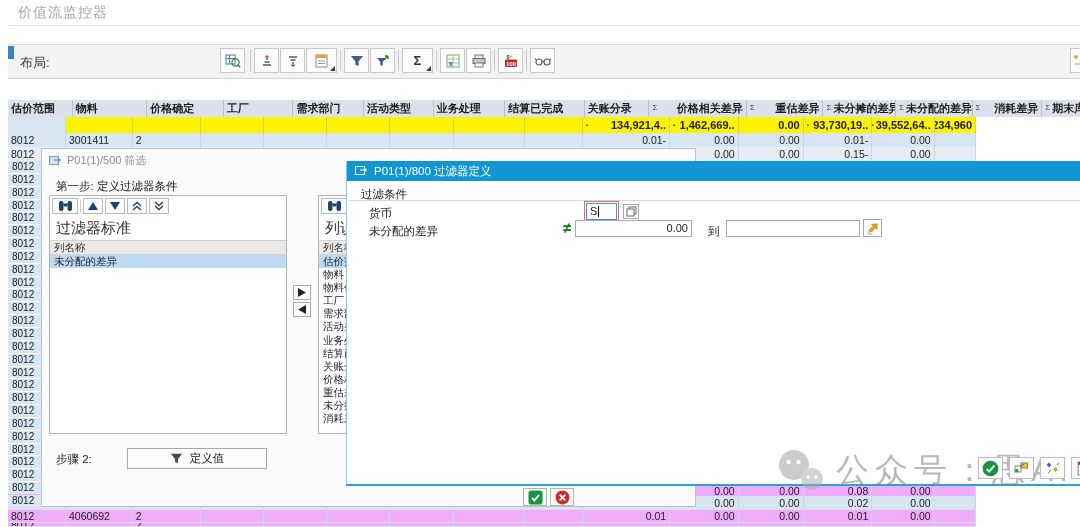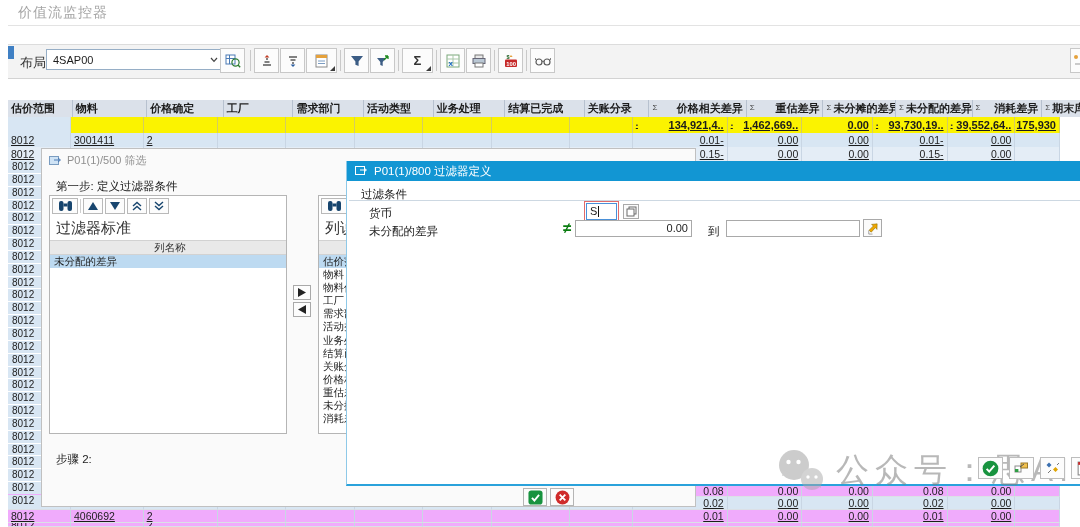--- a/index.html
+++ b/index.html
@@ -35,21 +35,21 @@
   .hrow{left:0;top:100px;height:17px;width:1080px;background:#dbe1ea;}
   .hcell{height:17px;box-sizing:border-box;border-right:1px solid #b7c1cf;font-size:11px;font-weight:bold;
          line-height:16px;padding:0 3px;overflow:hidden;white-space:nowrap;display:flex;}
   .hcell .hl{flex:1;}
   .hcell.num .hl{text-align:right;}
   .hcell .sum{font-size:8px;color:#444;margin-right:2px;font-weight:normal;}
   .cell{height:100%;box-sizing:border-box;border-right:1px solid #c9d6e4;font-size:10.5px;
         padding:0 3px;overflow:hidden;white-space:nowrap;display:flex;align-items:center;}
   .cell.num{justify-content:flex-end;}
   .cell .mk{font-size:6px;color:#3a3a3a;margin-right:auto;padding-right:2px;}
-  .rowwrap{left:0;width:1052px;text-decoration:underline;}
+  .rowwrap{left:0;width:968px;}
   .bg-blue .cell{background:#d8e6f3;}
   .bg-blue2 .cell{background:#e4edf6;}
   .bg-white .cell{background:#f0abfc;}
   .totals .cell{background:var(--highlight_yellow);font-weight:bold;border-right:1px solid #d4cd60;font-size:11px;}
   .totals .cell.c0{background:#d8e6f3;border-right:1px solid #c9d6e4;}
   .thinrow .cell{font-size:10.5px;border-bottom:1px solid #dbe0e6;}
 
   
   .strip{left:0;top:161px;width:33px;height:346px;z-index:10;}
   .striprow{height:11.85px;margin-bottom:1px;background:#d8e6f3;font-size:10px;line-height:12px;padding-left:4px;}
@@ -58,21 +58,21 @@
   .dlg1{left:33px;top:148px;width:655px;height:359px;background:#fafafa;border:1px solid #c0c0c0;z-index:20;box-sizing:border-box;}
   .dlg1 .dtitle{position:absolute;left:7px;top:4px;font-size:11px;color:#8f8f8f;display:flex;align-items:center;gap:5px;}
   .step{position:absolute;font-size:11.5px;color:#222;}
   .listbox{position:absolute;background:#fff;border:1px solid #b5b5b5;box-sizing:border-box;overflow:hidden;}
   .ltoolbar{display:flex;gap:2px;padding:1px 2px;height:18px;align-items:center;}
   .lbtn{width:20px;height:16px;border:1px solid #b9b9b9;background:#fcfcfc;display:flex;align-items:center;justify-content:center;box-sizing:border-box;}
   .lbtn.wide{width:26px;}
   .lsep{width:1px;height:14px;background:#cfcfcf;}
   .ltitle{font-size:15px;color:#333;padding:3px 6px 2px;}
   .lheader{height:13px;background:#e9e9e9;border-top:1px solid #d2d2d2;border-bottom:1px solid #d2d2d2;
-           font-size:10.5px;line-height:12px;padding-left:4px;color:#333;text-align:center;}
+           font-size:10.5px;line-height:12px;padding-left:4px;color:#333;}
   .lrow{height:13.1px;font-size:10.5px;line-height:13px;padding-left:4px;white-space:nowrap;overflow:hidden;}
   .lrow.sel{background:var(--selection_blue);}
   .movebtn{position:absolute;width:18px;height:15px;border:1px solid #a9a9a9;background:#fcfcfc;
            display:flex;align-items:center;justify-content:center;font-size:9px;color:#222;box-sizing:border-box;}
   .definebtn{position:absolute;left:85px;top:299px;width:140px;height:21px;background:#fdfdfd;border:1px solid #a8a8a8;
              box-sizing:border-box;display:flex;align-items:center;justify-content:center;gap:7px;font-size:11.5px;}
   .footbtn{position:absolute;width:24px;height:18px;border:1px solid #b5b5b5;background:#fbfbfb;
            display:flex;align-items:center;justify-content:center;box-sizing:border-box;}
 
   
@@ -103,26 +103,20 @@
 <body>
 
 <div class="screen">
 
   <div class="abs wtitle">价值流监控器</div>
   <div class="abs titleline"></div>
 
   <div class="abs toolbar"></div>
   <div class="abs bluesq"></div>
   <div class="abs layoutlabel">布局:</div>
-  <div class="abs combo">
-    <span>4SAP00</span>
-    <svg class="chev" viewBox="0 0 8 6">
-        <path d="M1 1l3 3.4L7 1" stroke="#444" fill="none" stroke-width="1.2"></path>
-      </svg>
-  </div>
 
   <div class="tbtn" style="left:220px">
     <svg width="16" height="16" viewBox="0 0 16 16">
         <rect x="1" y="2" width="9" height="9" fill="#fff" stroke="#4a7ab5"></rect>
         <path d="M1 5.5h9M4.5 2v9" stroke="#4a7ab5"></path>
         <circle cx="10.5" cy="9.5" r="3.6" fill="none" stroke="#2e7d32" stroke-width="1.2"></circle>
         <path d="M13 12l2.2 2.2" stroke="#2e7d32" stroke-width="1.4"></path>
       </svg>
   </div>
   <div class="tsep" style="left:250px"></div>
@@ -282,21 +276,21 @@
         <div class="cell num" style="width: 77px;">
           <span class="mk">▪</span>
           <span>93,730,19..</span>
         </div>
         <div class="cell num" style="width: 70px;">
           <span class="mk">▪</span>
           <span>39,552,64..</span>
         </div>
         <div class="cell num" style="width: 46px;">
           <span class="mk">▪</span>
-          <span>175,930</span>
+          <span>234,960</span>
         </div>
       </div>
     </div>
   <div class="abs rowwrap" id="row-r1" style="top:133px;height:14px">
       <div class="trow bg-blue" style="height: 100%;">
         <div class="cell" style="width: 65px;">
           <span>8012</span>
         </div>
         <div class="cell" style="width: 75px;">
           <span>3001411</span>
@@ -588,20 +582,26 @@
           <div class="lrow">结算已完成</div>
           <div class="lrow">关账分录</div>
           <div class="lrow">价格相关差异</div>
           <div class="lrow">重估差异</div>
           <div class="lrow">未分摊的差异</div>
           <div class="lrow">消耗差异</div>
         </div>
     </div>
 
     <div class="step" style="left:14px;top:303px">步骤 2:</div>
+    <div class="definebtn">
+      <svg width="13" height="13" viewBox="0 0 14 14">
+          <path d="M1 2h12L8.6 7.5V12l-3.2-1.3V7.5z" fill="#4a4a4a"></path>
+        </svg>
+      <span>定义值</span>
+    </div>
 
     <div class="footbtn" style="left:481px;top:339px">
       <svg width="15" height="15" viewBox="0 0 16 16">
           <rect x="0.5" y="0.5" width="15" height="15" rx="3" fill="#18933f"></rect>
           <path d="M4.2 8.4l2.6 2.8 5-6" stroke="#fff" stroke-width="2" fill="none"></path>
         </svg>
     </div>
     <div class="footbtn" style="left:508px;top:339px">
       <svg width="15" height="15" viewBox="0 0 16 16">
           <circle cx="8" cy="8" r="7.4" fill="#cf2b2b"></circle>

